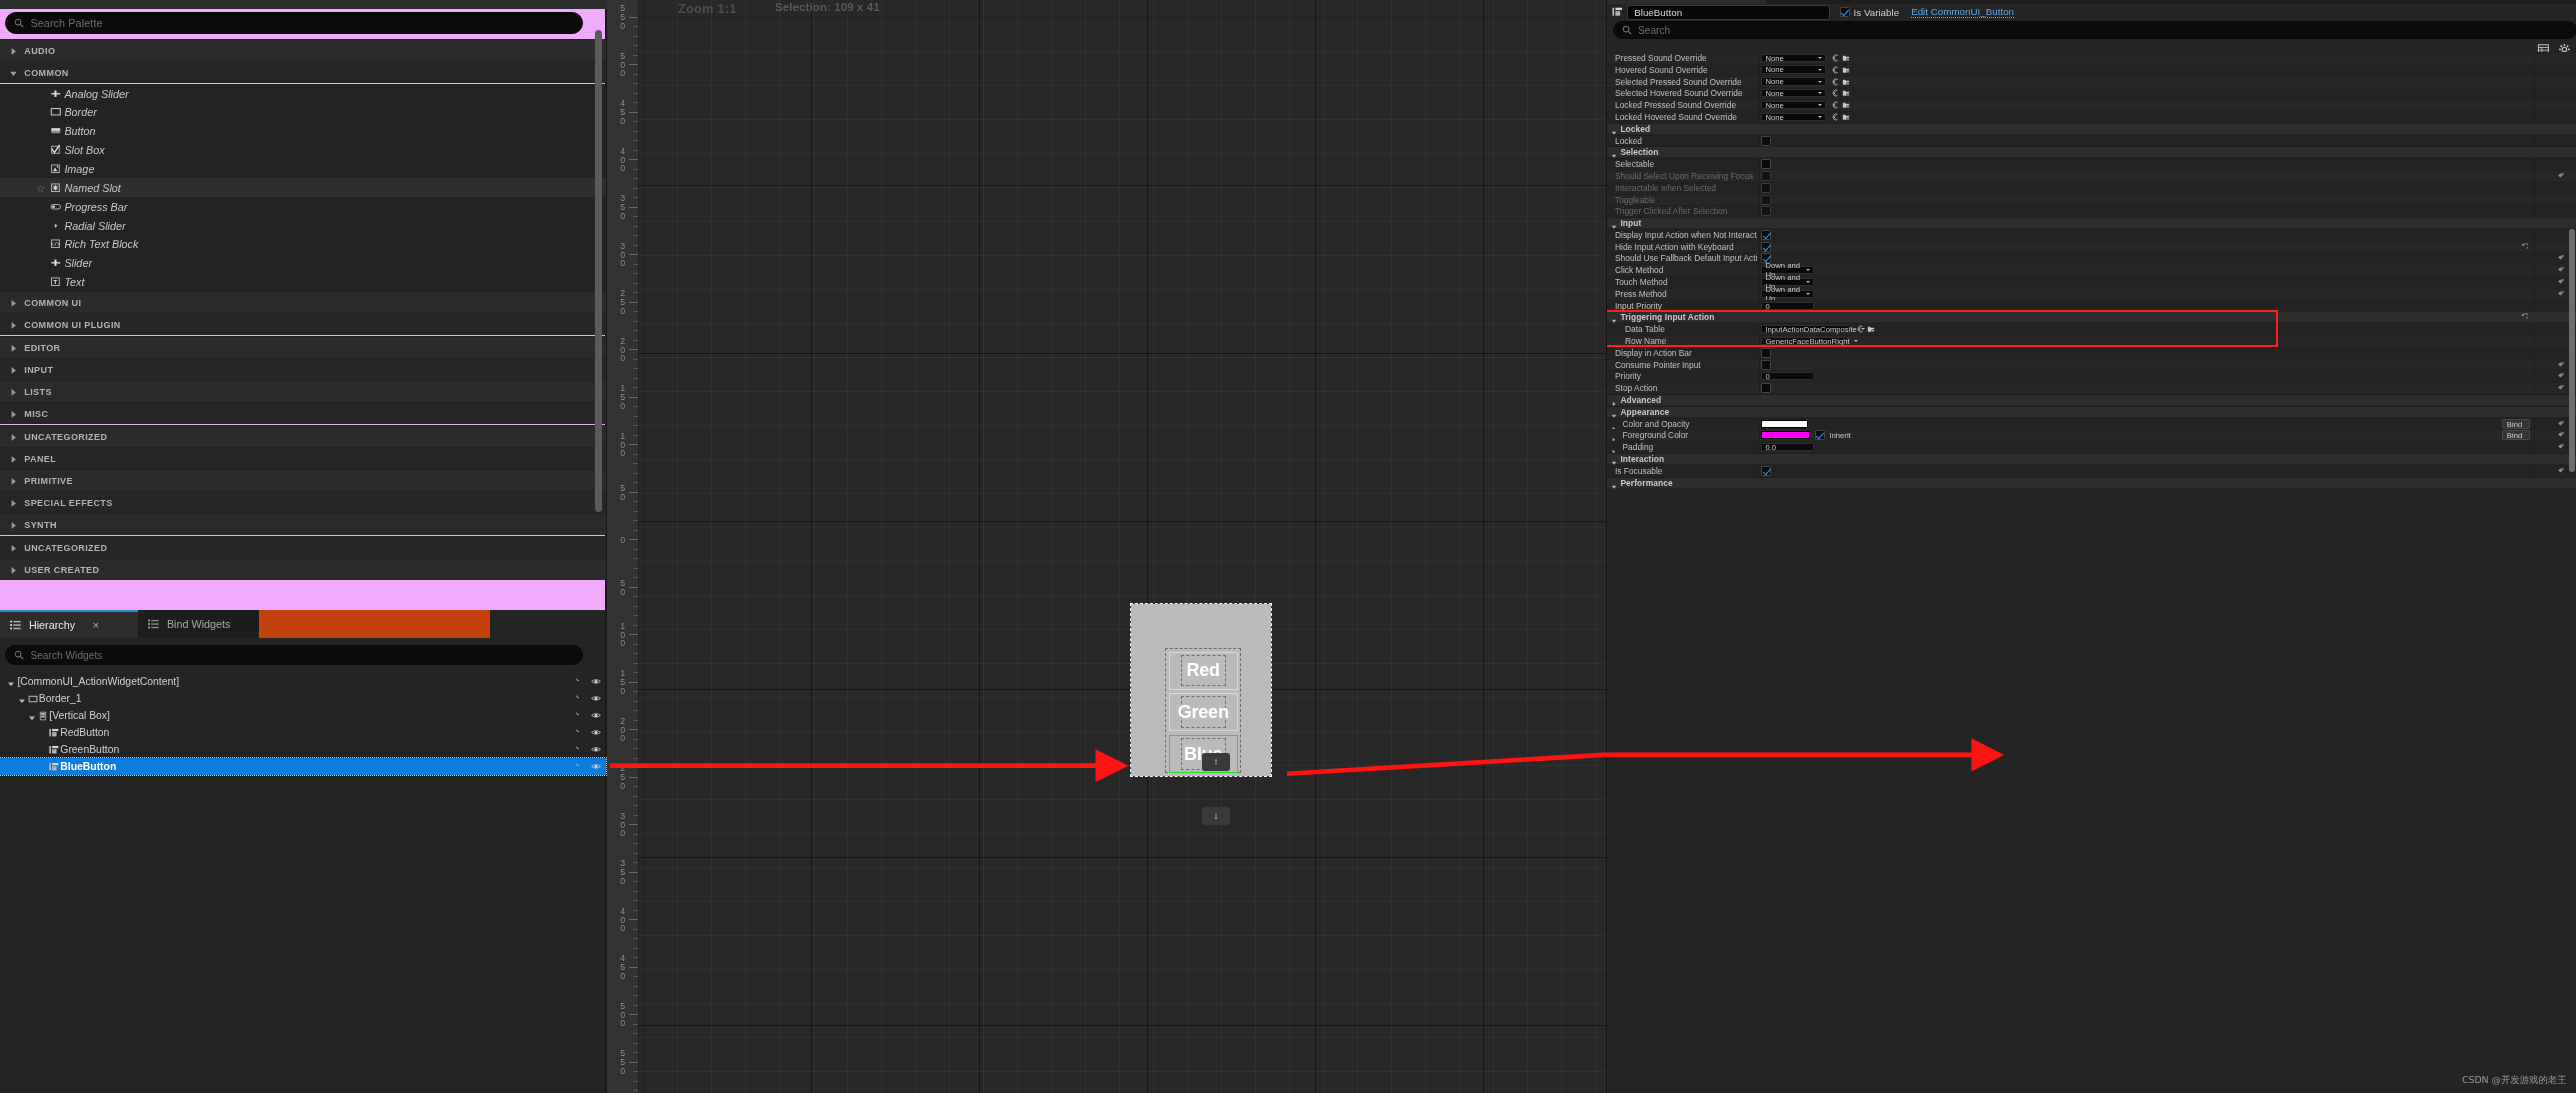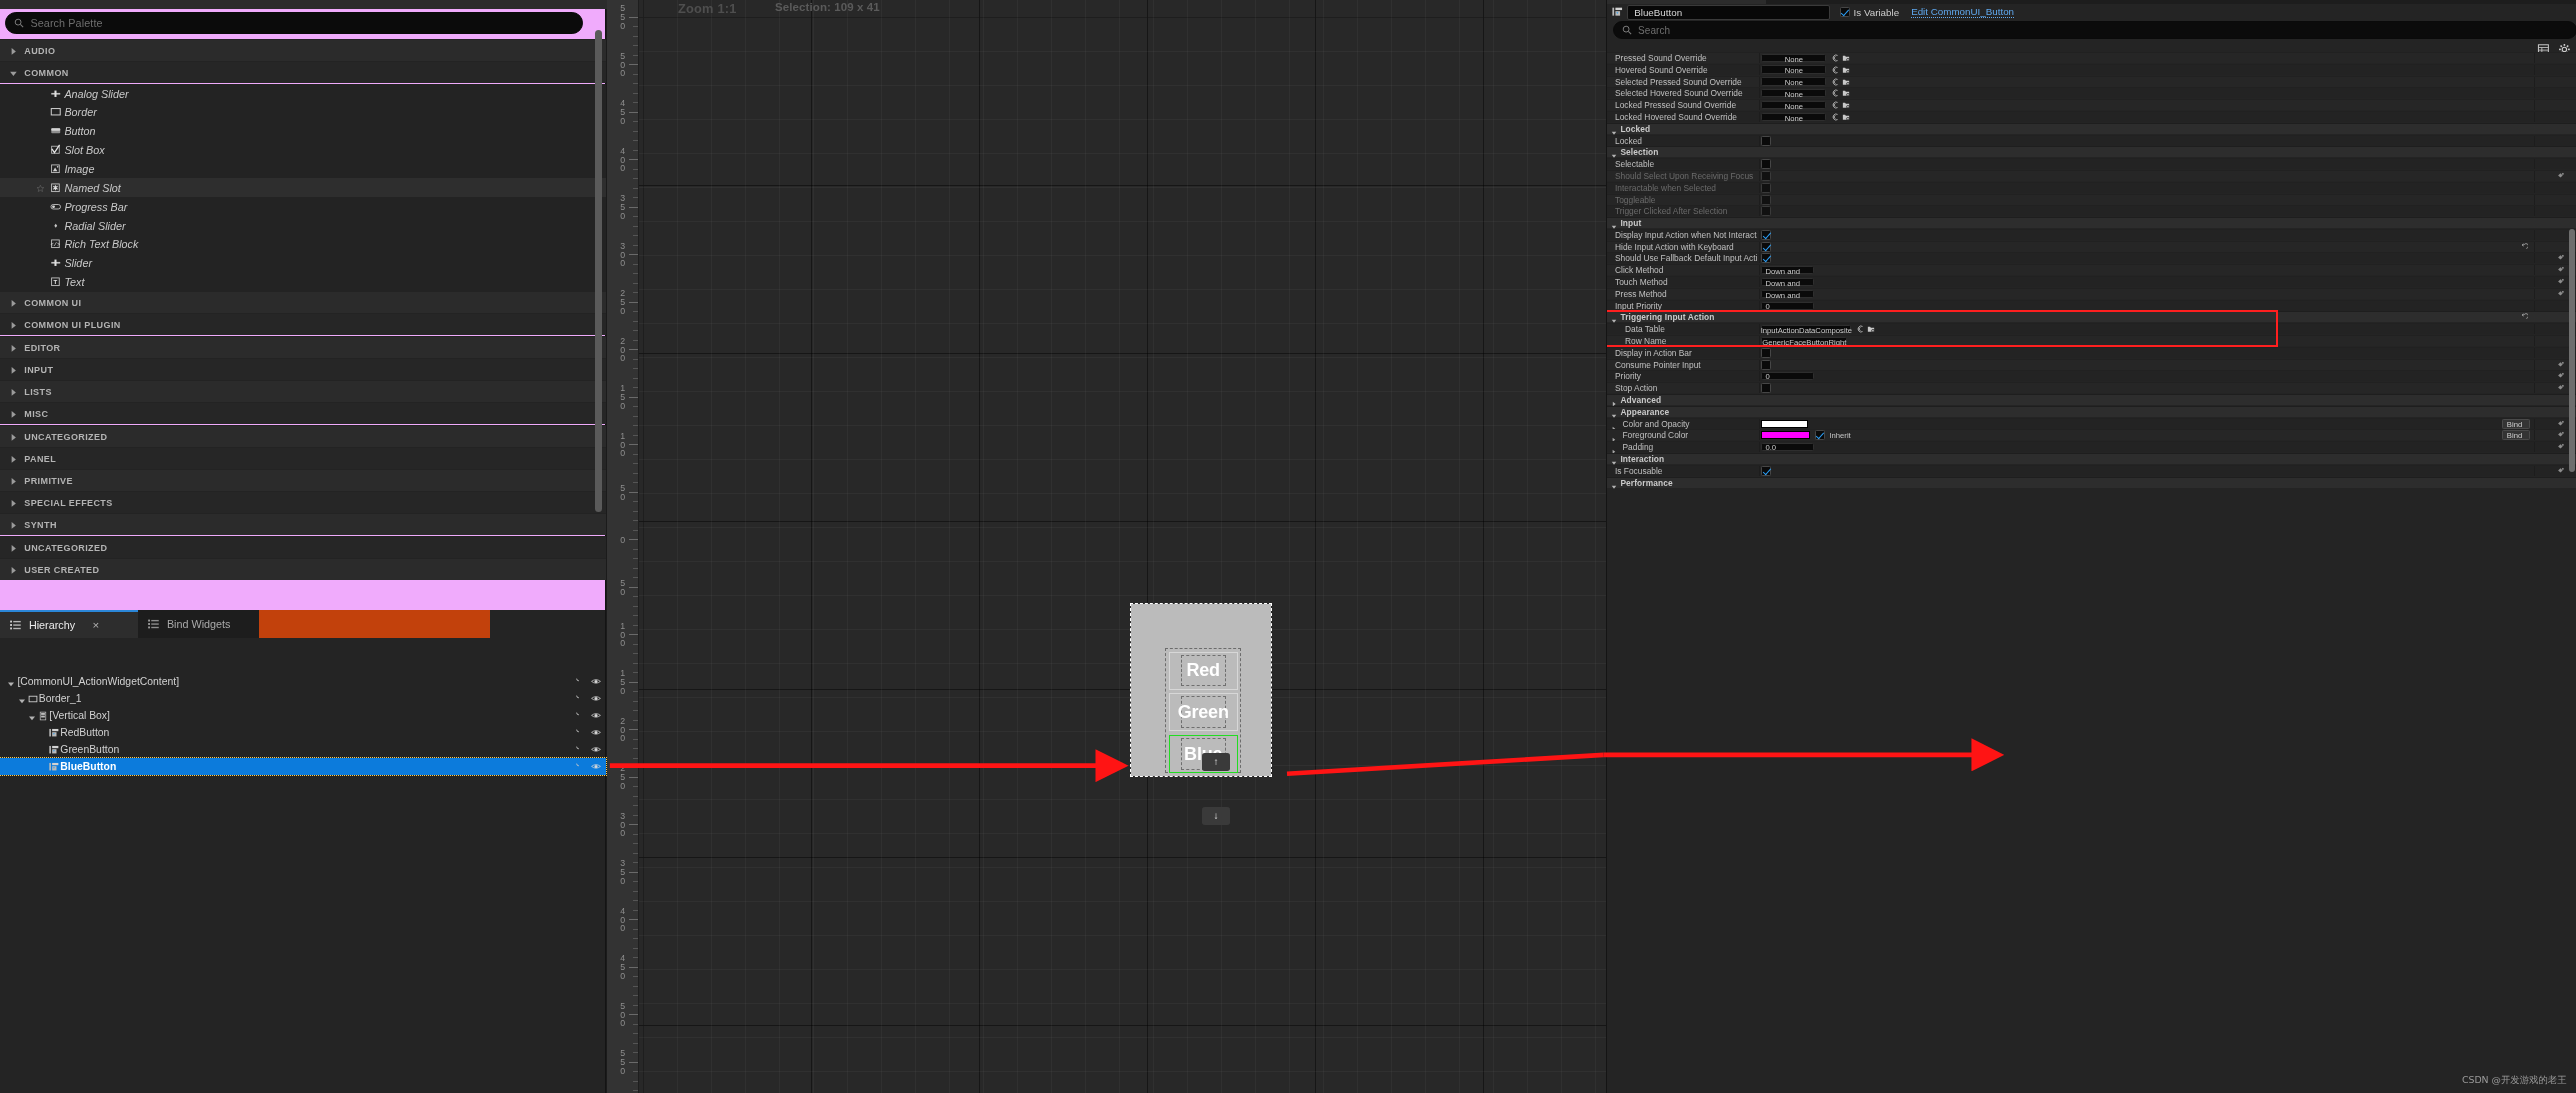--- a/index.html
+++ b/index.html
@@ -213,21 +213,21 @@
   .prow .pval {
     position:absolute; left:154px; display:flex; align-items:center; gap:4.7px;
     height:11px;
   }
   .prow .coldiv { position:absolute; left:152px; top:0; bottom:0; width:0.7px; background:#1d1d1d;}
   .prow .coldiv2{ position:absolute; right:42px; top:0; bottom:0; width:0.7px; background:#1d1d1d;}
 
   .dd {
     height:8.8px; background:#0a0a0a; border:0.7px solid #2e2e2e; border-radius:1.3px;
     display:flex; align-items:center; justify-content:space-between;
-    padding:0 2.7px 0 3.4px; font-size:7.7px; color:#cdcdcd; gap:4px;flex-direction:column;
+    padding:0 2.7px 0 3.4px; font-size:7.7px; color:#cdcdcd; gap:4px;
   }
   .dd .cv { width:0;height:0;border-left:2.4px solid transparent;border-right:2.4px solid transparent;border-top:2.7px solid #bdbdbd;}
   .txtfield {
     height:8.8px; background:#0a0a0a; border:0.7px solid #2e2e2e; border-radius:1.3px;
     display:flex; align-items:center; padding-left:3.4px; font-size:7.7px; color:#cdcdcd;
   }
   .swatch { height:8px; border:0.7px solid #000; }
   .bindbtn {
     position:absolute; right:47px; height:9.4px; background:#343434; border:0.7px solid #4a4a4a;
     border-radius:1.3px; display:flex; align-items:center; gap:3.4px; padding:0 3.4px;
@@ -477,20 +477,27 @@
           <rect x="5" y="1.5" width="12" height="2.2" fill="#8d8d8d"></rect>
         <rect x="0" y="6.5" width="3" height="3" fill="#9c9c9c"></rect>
           <rect x="5" y="7" width="12" height="2.2" fill="#8d8d8d"></rect>
         <rect x="0" y="12" width="3" height="3" fill="#9c9c9c"></rect>
           <rect x="5" y="12.5" width="12" height="2.2" fill="#8d8d8d"></rect>
       </svg>
       <span>Bind Widgets</span>
     </div>
   </div>
 
+  <div class="searchbar" id="hier-search">
+    <svg class="sicon" viewBox="0 0 16 16">
+      <circle cx="6.6" cy="6.6" r="4.7" fill="none" stroke="#c0c0c0" stroke-width="1.6"></circle>
+      <line x1="10.2" y1="10.2" x2="14.6" y2="14.6" stroke="#c0c0c0" stroke-width="1.8"></line>
+    </svg>
+    <span class="stext">Search Widgets</span>
+  </div>
 
   <div id="hier-tree">
       <div class="tree-row" style="top:63px">
         <span style="width:6.7px;flex:0 0 auto;"></span>
         <span class="tri"><svg width="8" height="8" viewBox="0 0 12 12">
             <path d="M1.5 3.6 L10.5 3.6 L6 9.4 Z" fill="#b2b2b2"></path>
           </svg></span>
         <span style="width:2.7px;flex:0 0 auto;"></span>
         <span class="tlabel">[CommonUI_ActionWidgetContent]</span>
         <span class="rgt">

